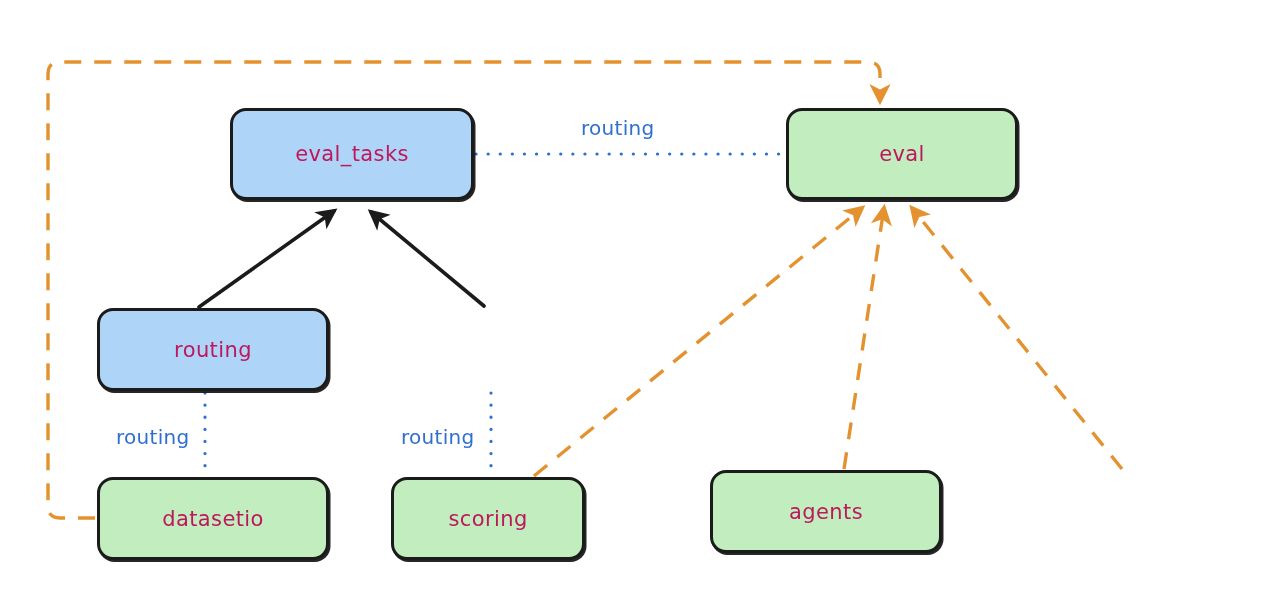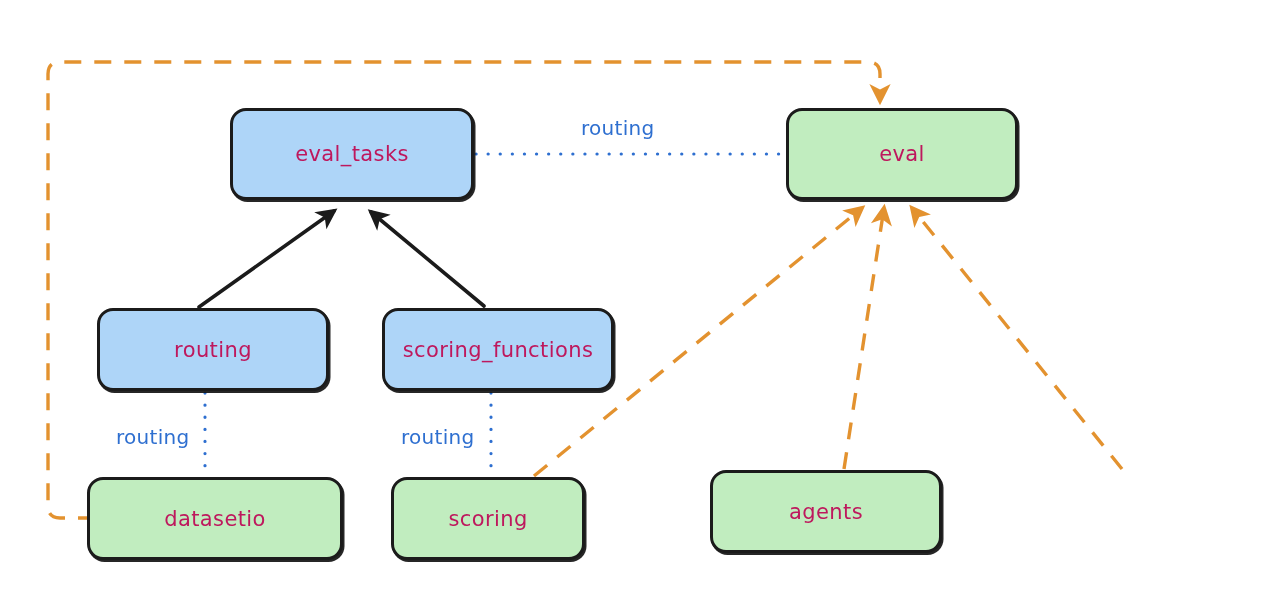--- a/index.html
+++ b/index.html
@@ -102,25 +102,22 @@
   </div>
 
   <div class="node provider" style="left:786px; top:108px; width:232px; height:92px;text-align:center;">
     <span class="node-label">eval</span>
   </div>
 
   <div class="node api" style="left:97px; top:308px; width:232px; height:83px;">
     <span class="node-label">routing</span>
   </div>
 
-  <div class="node api" style="left:382px; top:308px; width:232px; height:83px;">
-    <span class="node-label">scoring_functions</span>
-  </div>
 
-  <div class="node provider" style="left:87px; top:477px; width:256px; height:83px;">
+  <div class="node provider" style="left:97px; top:477px; width:232px; height:83px;">
     <span class="node-label">datasetio</span>
   </div>
 
   <div class="node provider" style="left:391px; top:477px; width:194px; height:83px;">
     <span class="node-label">scoring</span>
   </div>
 
   <div class="node provider" style="left:710px; top:470px; width:232px; height:83px;align-items:center;">
     <span class="node-label">agents</span>
   </div>

